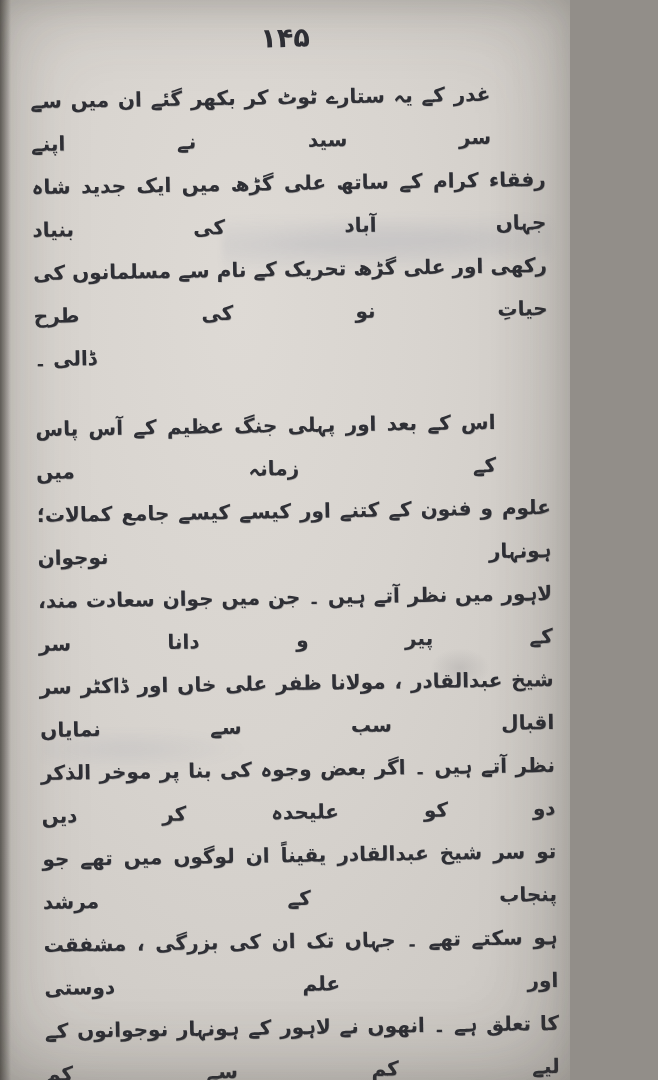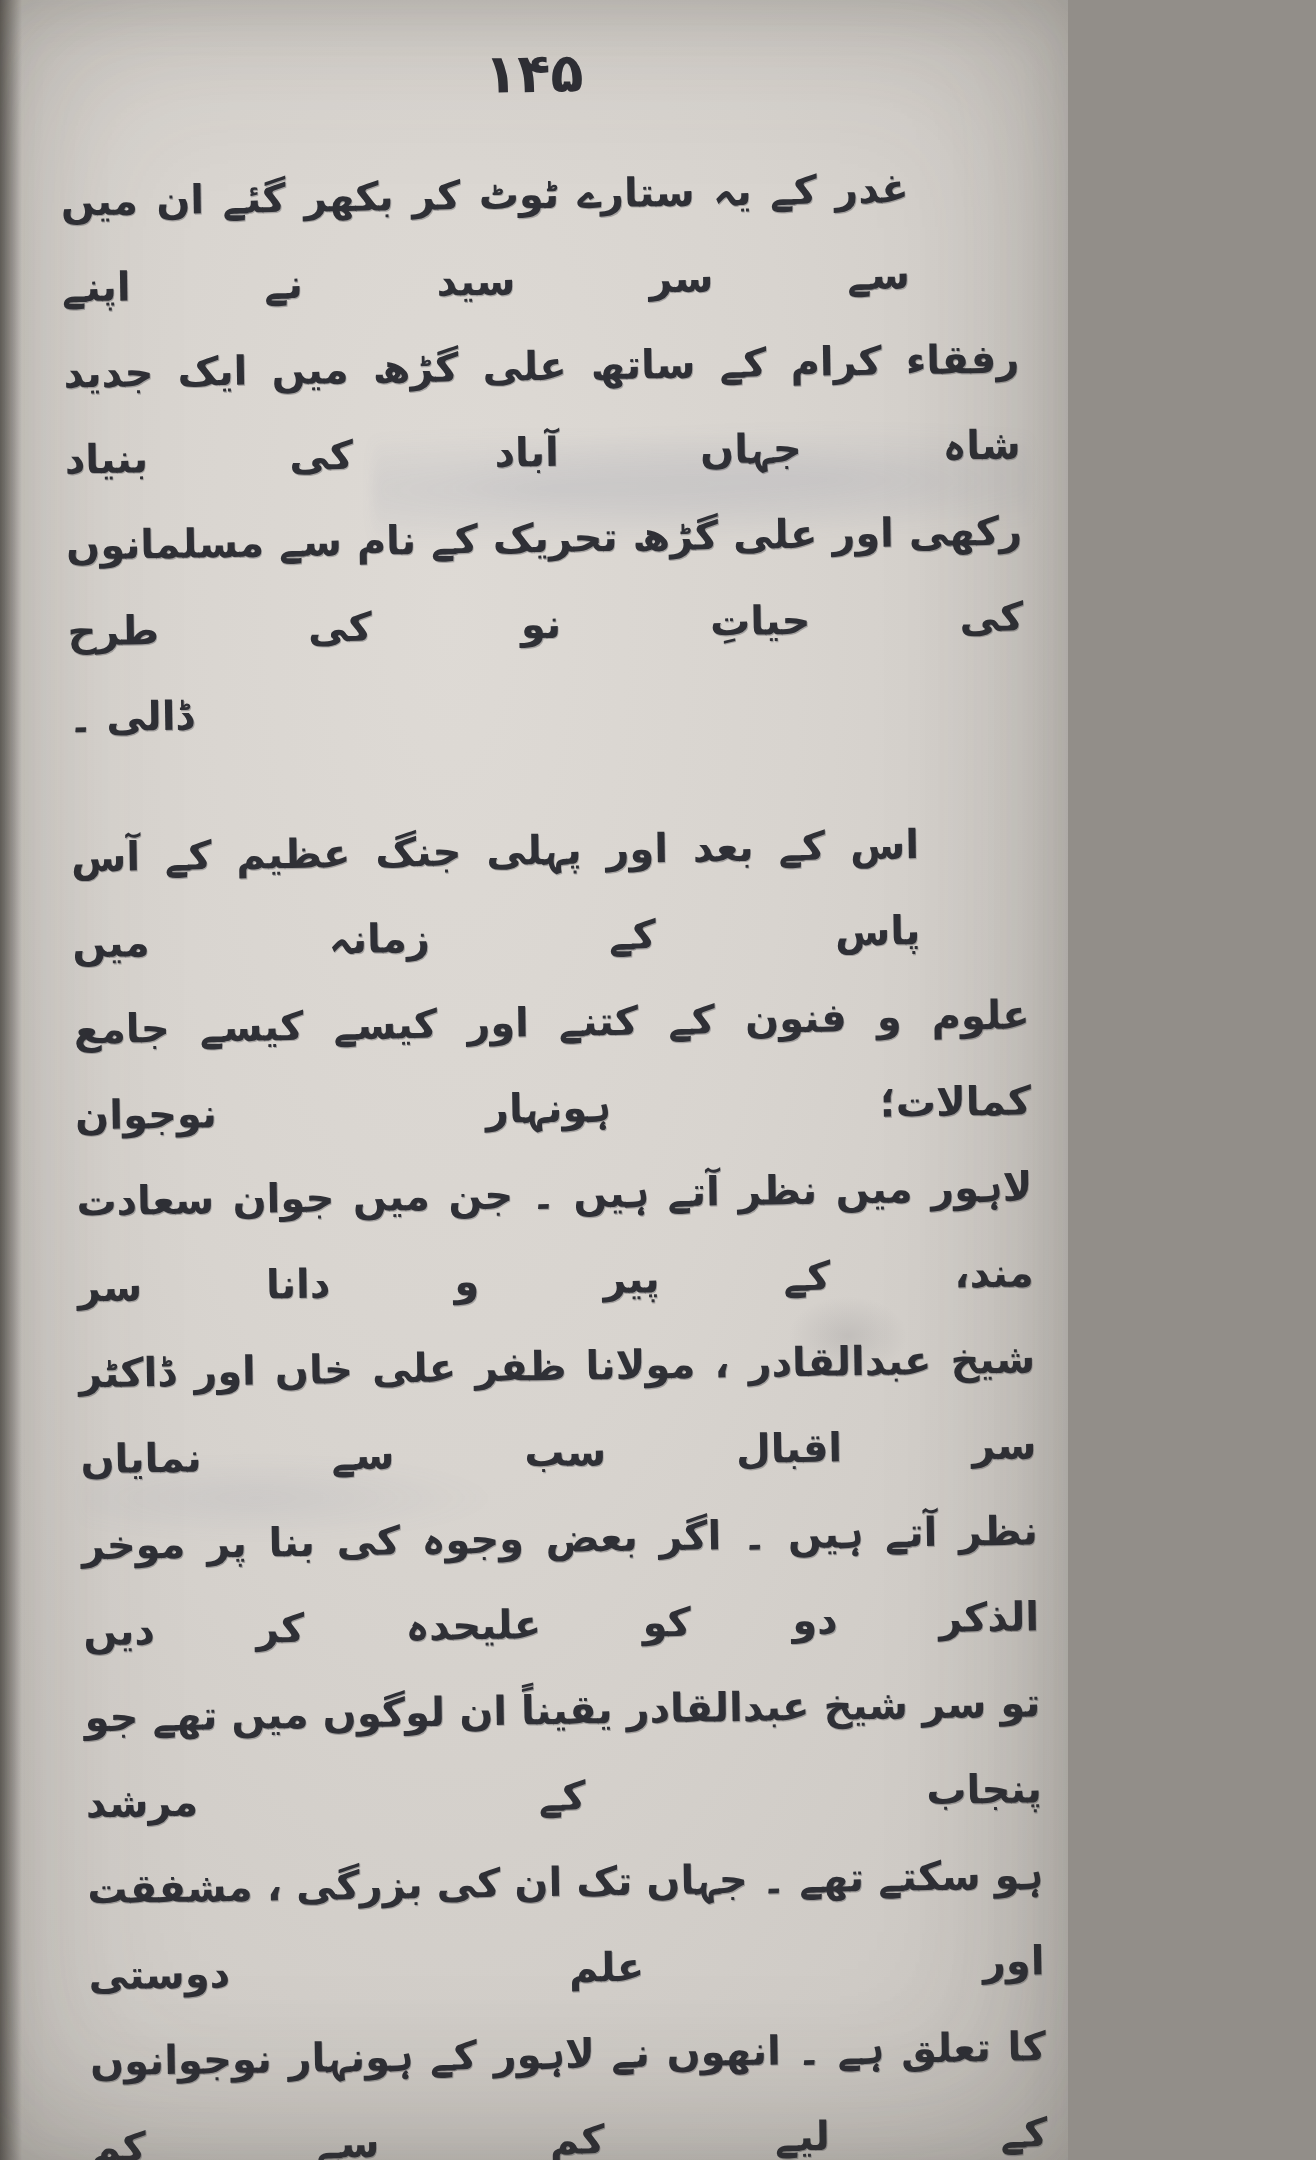--- a/index.html
+++ b/index.html
@@ -4,20 +4,21 @@
 <style>
   html,body{margin:0;padding:0;background:#928e89;}
   .scan{
     position:relative;
     width:534px;height:1080px;
     overflow:hidden;
     background:
       radial-gradient(ellipse at 42% 28%, #dedad5 0%, #d8d4cf 40%, #cfcbc6 78%, #c6c2bd 100%);
     font-family:"DejaVu Sans", sans-serif;
     color:#2f3036;
+    padding-left:36px;
   }
   .scan::after{
     content:"";
     position:absolute;inset:0;
     box-shadow:
       inset 0 0 95px rgba(60,55,50,.20),
       inset -10px -14px 70px rgba(60,55,50,.14),
       inset 0 6px 25px rgba(60,55,50,.10);
     pointer-events:none;
   }

